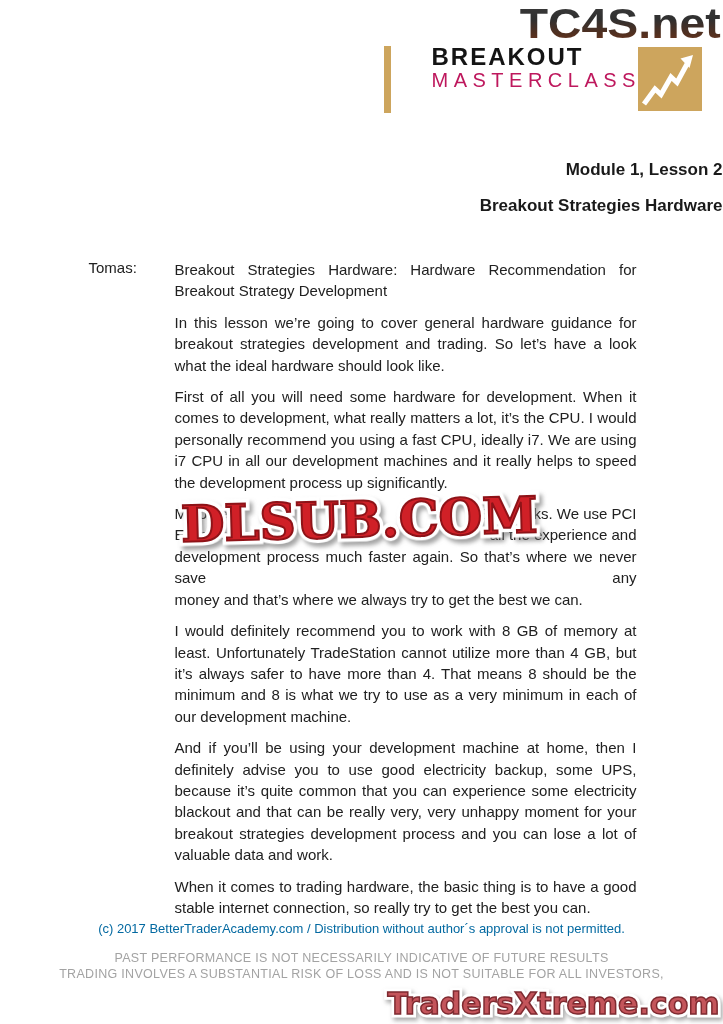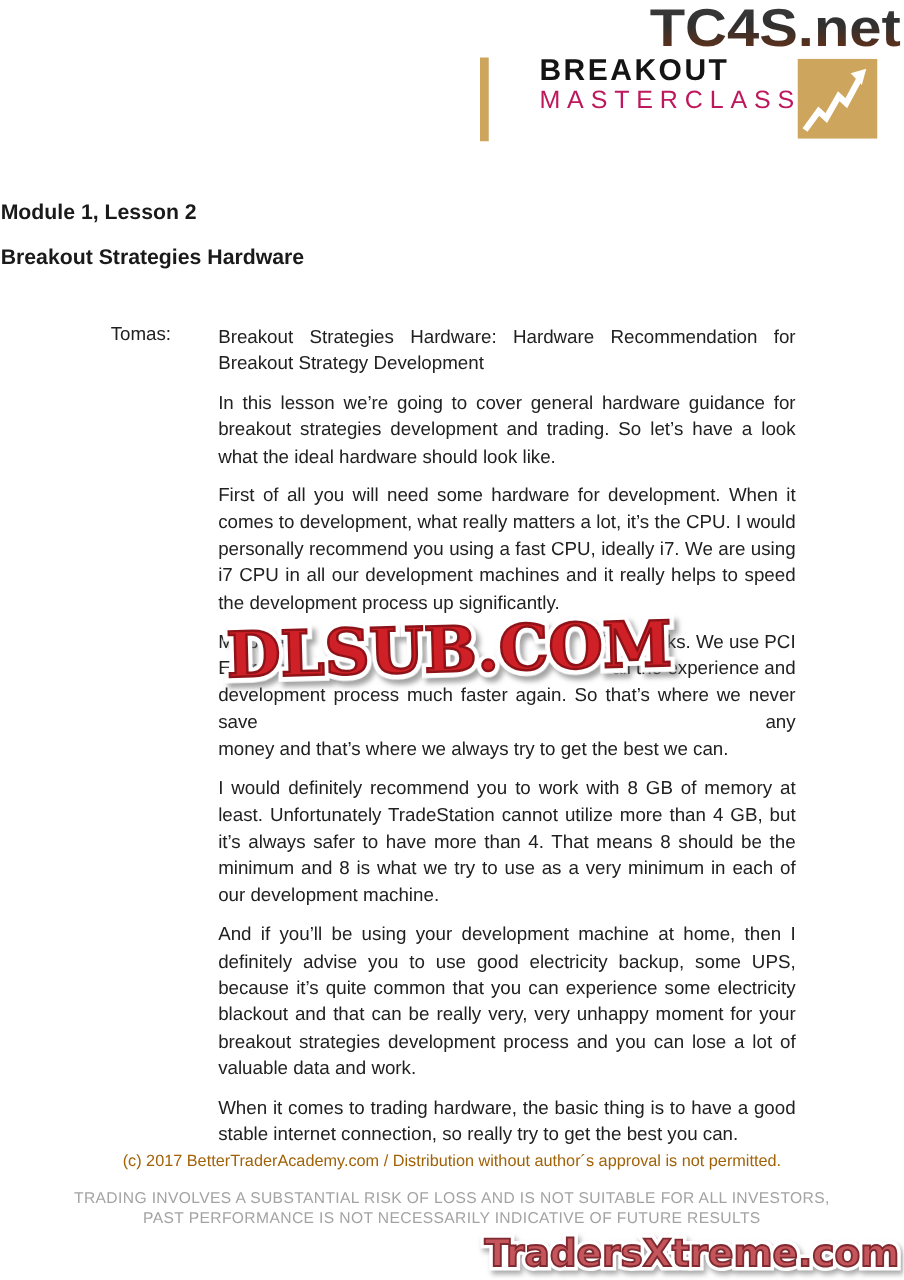--- a/index.html
+++ b/index.html
@@ -24,21 +24,21 @@
   .logo { position:absolute; left:383px; top:44px; display:flex; align-items:flex-start; z-index:2;gap:32px; }
   .logo-bar { width:7px; height:67px; background:#cda55d; margin-top:2px; }
   .logo-text { margin-left:9px; width:172px; }
   .logo-l1 { font-size:24px; font-weight:bold; color:#141414; letter-spacing:2px; line-height:26px; }
   .logo-l2 { font-size:19px; font-weight:bold; color:#c9a055; letter-spacing:2.5px; line-height:24px; }
   .logo-l3 { font-size:20px; font-weight:normal; color:#be185d; letter-spacing:5.5px; line-height:20px; }
   .logo-chart { width:64px; height:64px; margin-left:2px; margin-top:3px; }
   .logo-chart svg { display:block; }
 
   
-  .title { position:absolute; left:0; width:100%; text-align:left; font-weight:bold; color:#1a1a1a; font-size:17px; }
+  .title { position:absolute; left:0; width:100%; text-align:right; font-weight:bold; color:#1a1a1a; font-size:17px; }
   .t1 { top:160px; }
   .t2 { top:196px; }
 
   
   .speaker { position:absolute; left:88px; top:259px; font-size:15px; color:#212121; }
   .speaker b { font-weight:normal; }
   .tbody {
     position:absolute; left:174px; top:259px; width:462px;
     font-size:15px; line-height:21.4px; color:#212121; text-align:justify;
   }
@@ -55,21 +55,21 @@
   }
   .wm-back {
     position:absolute; left:0; top:0; color:#ffffff; -webkit-text-stroke:9px #ffffff;
     filter:drop-shadow(3px 4px 2px rgba(90,90,90,0.55));
   }
   .wm-front { position:relative; color:#d02027; -webkit-text-stroke:2px #8e1318; }
 
   
   .pagenum { position:absolute; left:0; top:887px; width:100%; text-align:center; font-size:14px; color:#1a1a1a; }
   .pagenum b { font-weight:bold; }
-  .copyright { position:absolute; left:0; top:921px; width:100%; text-align:center; font-size:13px; color:#a16207; }
+  .copyright { position:absolute; left:0; top:921px; width:100%; text-align:center; font-size:13px; color:#0369a1; }
   .disclaimer { position:absolute; left:0; top:951px; width:100%; text-align:center; font-size:12.5px; color:#a3a3a3; letter-spacing:0.3px; line-height:15.5px; }
 
   
   .wm-tx {
     position:absolute; right:3px; bottom:5px; white-space:nowrap;
     font-family:"DejaVu Sans", sans-serif; font-weight:bold; font-size:30px; line-height:1;
     z-index:6;
   }
   .tx-back {
     position:absolute; left:0; top:0; color:#ffffff; -webkit-text-stroke:7px #ffffff;
@@ -129,22 +129,22 @@
 
     <p>I would definitely recommend you to work with 8 GB of memory at least. Unfortunately TradeStation cannot utilize more than 4 GB, but it’s always safer to have more than 4. That means 8 should be the minimum and 8 is what we try to use as a very minimum in each of our development machine.</p>
     <p>And if you’ll be using your development machine at home, then I definitely advise you to use good electricity backup, some UPS, because it’s quite common that you can experience some electricity blackout and that can be really very, very unhappy moment for your breakout strategies development process and you can lose a lot of valuable data and work.</p>
     <p>When it comes to trading hardware, the basic thing is to have a good stable internet connection, so really try to get the best you can.</p>
   </div>
 
 
   <div class="copyright">(c) 2017 BetterTraderAcademy.com / Distribution without author´s approval is not permitted.</div>
 
   <div class="disclaimer">
+    <div>PAST PERFORMANCE IS NOT NECESSARILY INDICATIVE OF FUTURE RESULTS</div>
     <div>TRADING INVOLVES A SUBSTANTIAL RISK OF LOSS AND IS NOT SUITABLE FOR ALL INVESTORS,</div>
-    <div>PAST PERFORMANCE IS NOT NECESSARILY INDICATIVE OF FUTURE RESULTS</div>
   </div>
 
   <div class="wm-tx">
     <span class="tx-back">TradersXtreme.com</span>
     <span class="tx-front">TradersXtreme.com</span>
   </div>
 
 </div>
 
 </body></html>

